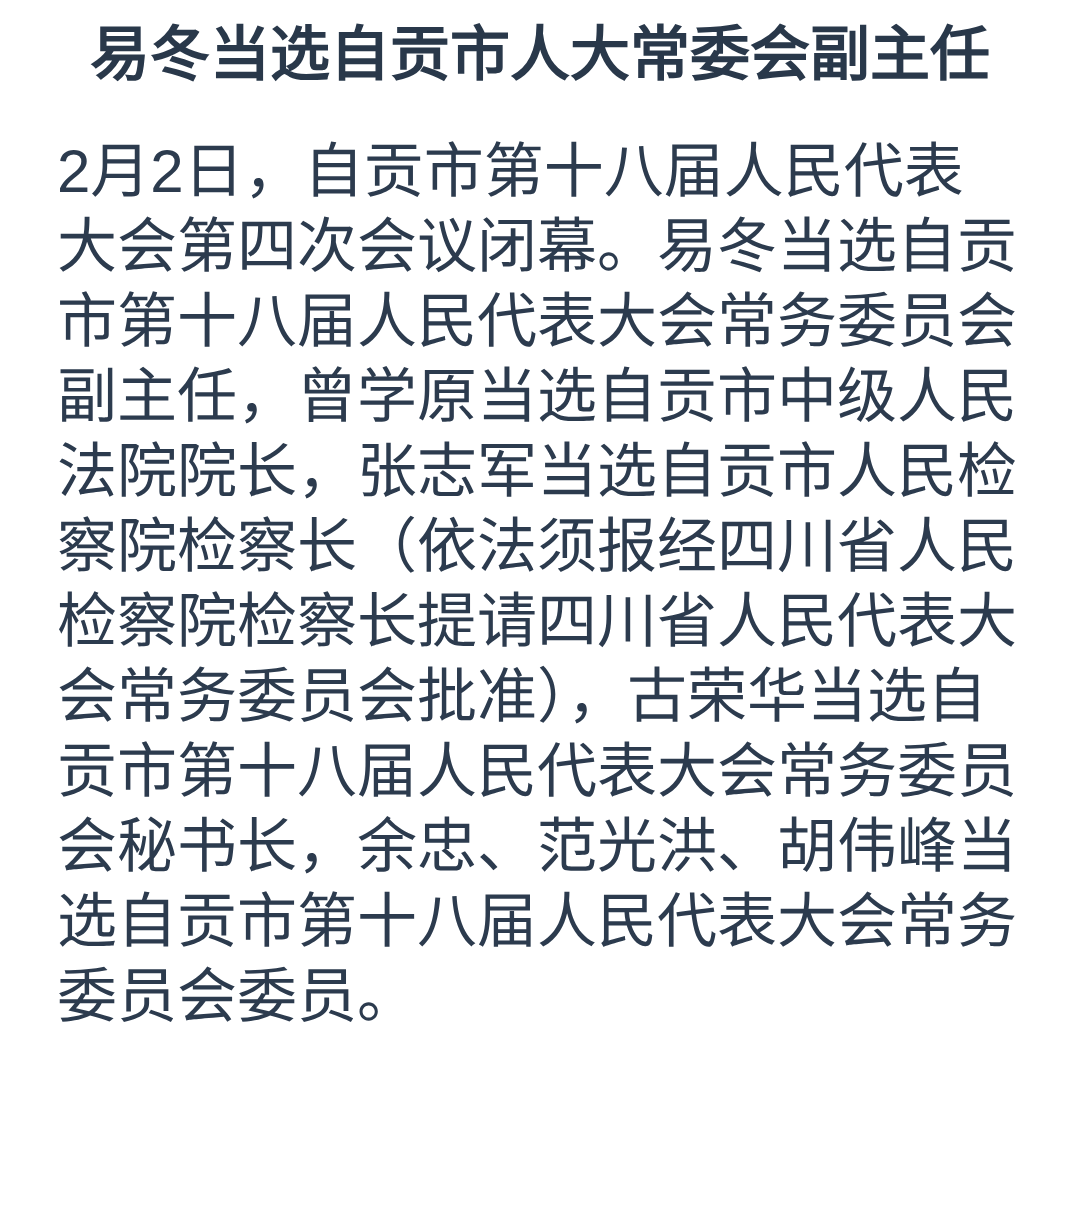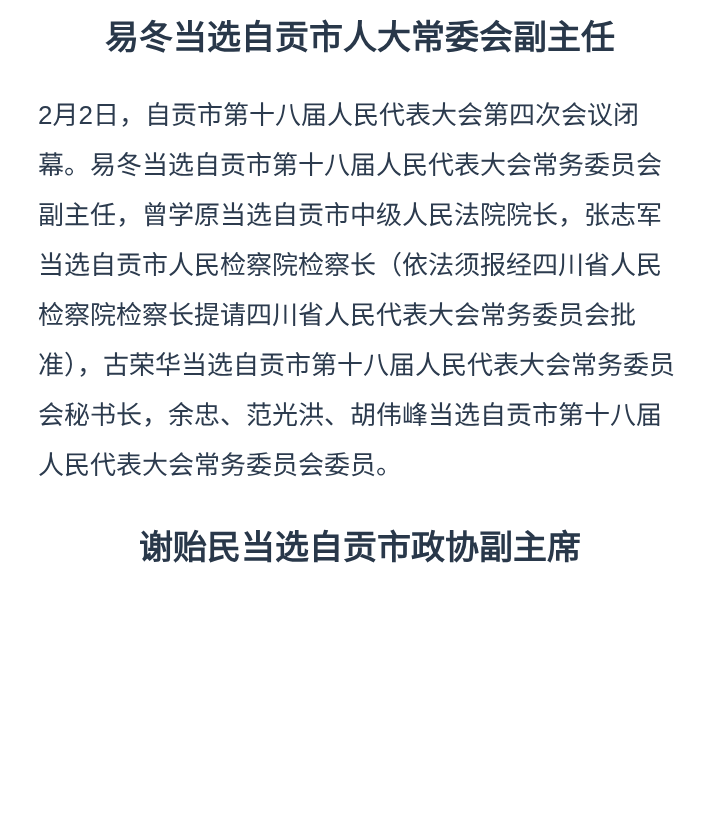--- a/index.html
+++ b/index.html
@@ -14,45 +14,44 @@
     font-family: "Liberation Sans", sans-serif;
     overflow: hidden;
   }
   main.article {
     box-sizing: border-box;
     width: 720px;
     padding: 12px 38px 0 38px;
   }
   h2.article-heading {
     margin: 0 0 28px 0;
-    font-size: 34px;
+    font-size: 40px;
     line-height: 50px;
     font-weight: 700;
     text-align: center;
     color: #29384a;
     letter-spacing: 0;
   }
   p.article-paragraph {
     margin: 0 0 32px 0;
-    font-size: 26px;
+    font-size: 40px;
     line-height: 50px;
     font-weight: 400;
     text-align: left;
     letter-spacing: 0;
     word-break: normal;
     line-break: strict;
     overflow-wrap: break-word;
   }
   p.article-paragraph:last-child {
     margin-bottom: 0;
   }
 </style>
 </head>
 <body>
 
 <main class="article">
   <h2 class="article-heading">易冬当选自贡市人大常委会副主任</h2>
 
   <p class="article-paragraph">2月2日，自贡市第十八届人民代表大会第四次会议闭幕。易冬当选自贡市第十八届人民代表大会常务委员会副主任，曾学原当选自贡市中级人民法院院长，张志军当选自贡市人民检察院检察长（依法须报经四川省人民检察院检察长提请四川省人民代表大会常务委员会批准），古荣华当选自贡市第十八届人民代表大会常务委员会秘书长，余忠、范光洪、胡伟峰当选自贡市第十八届人民代表大会常务委员会委员。</p>
 
-  <h2 class="article-heading">谢贻民当选自贡市政协副主席</h2>
 
 </main>
 
 </body></html>

